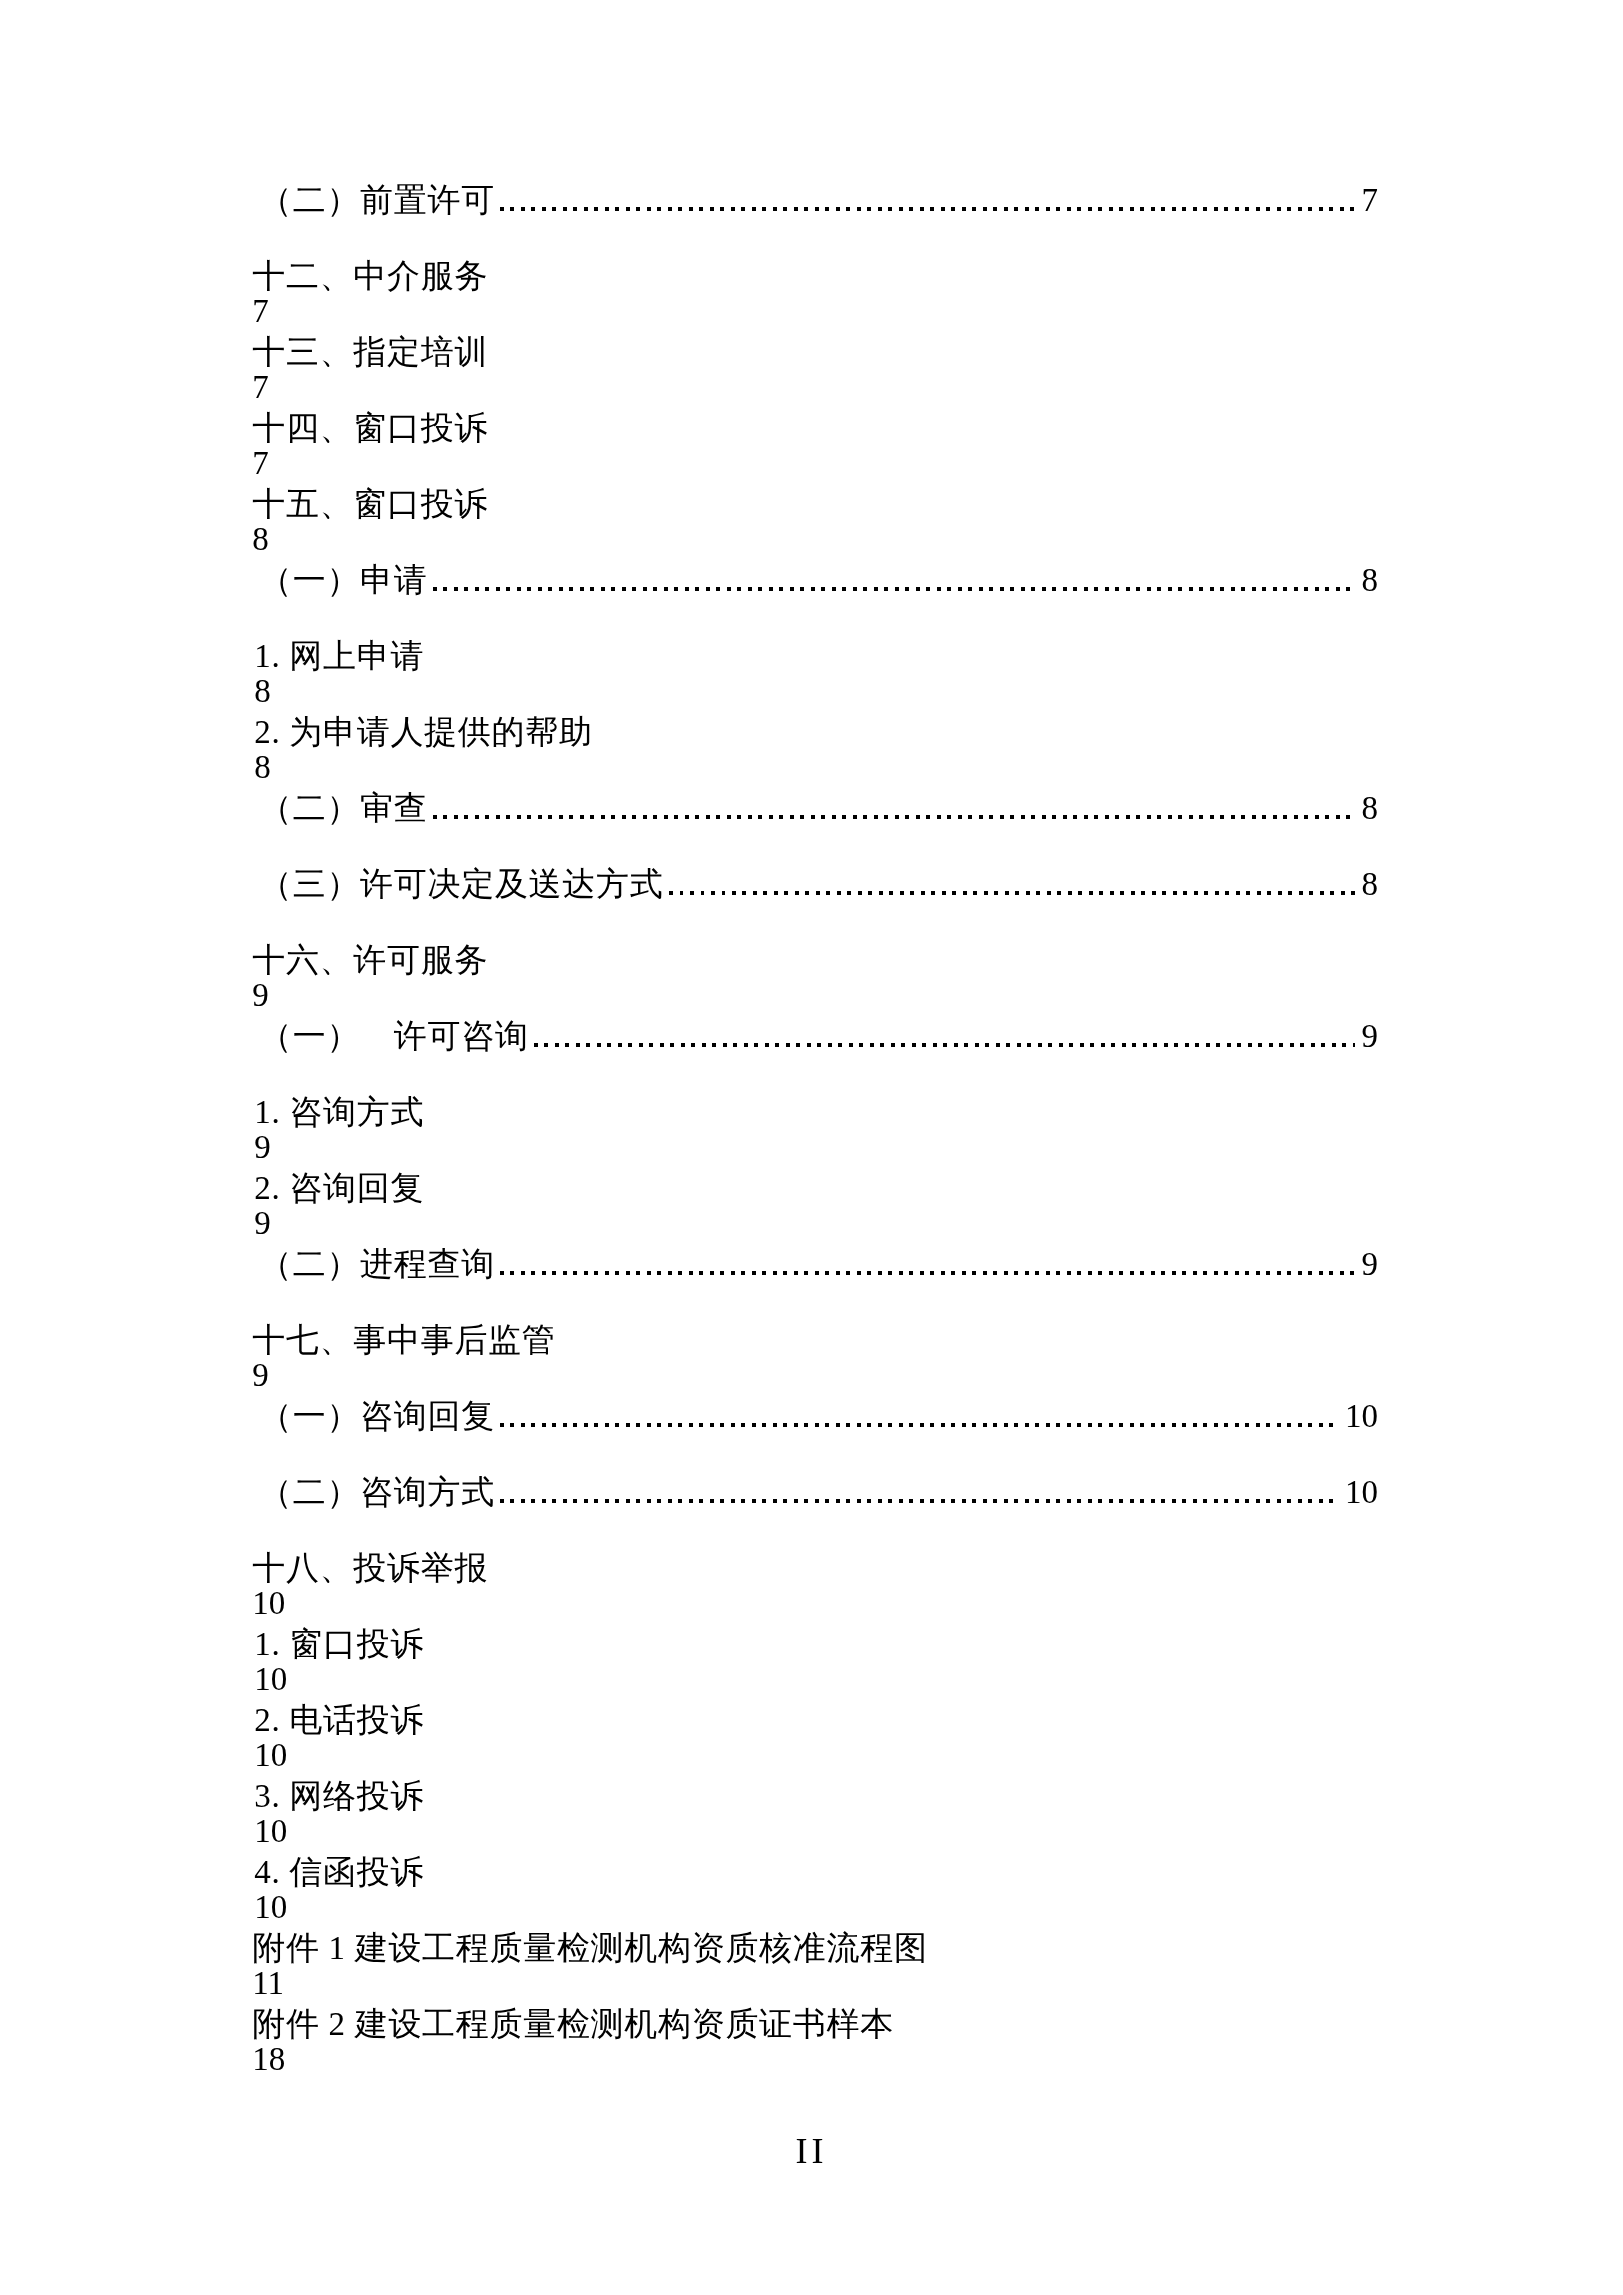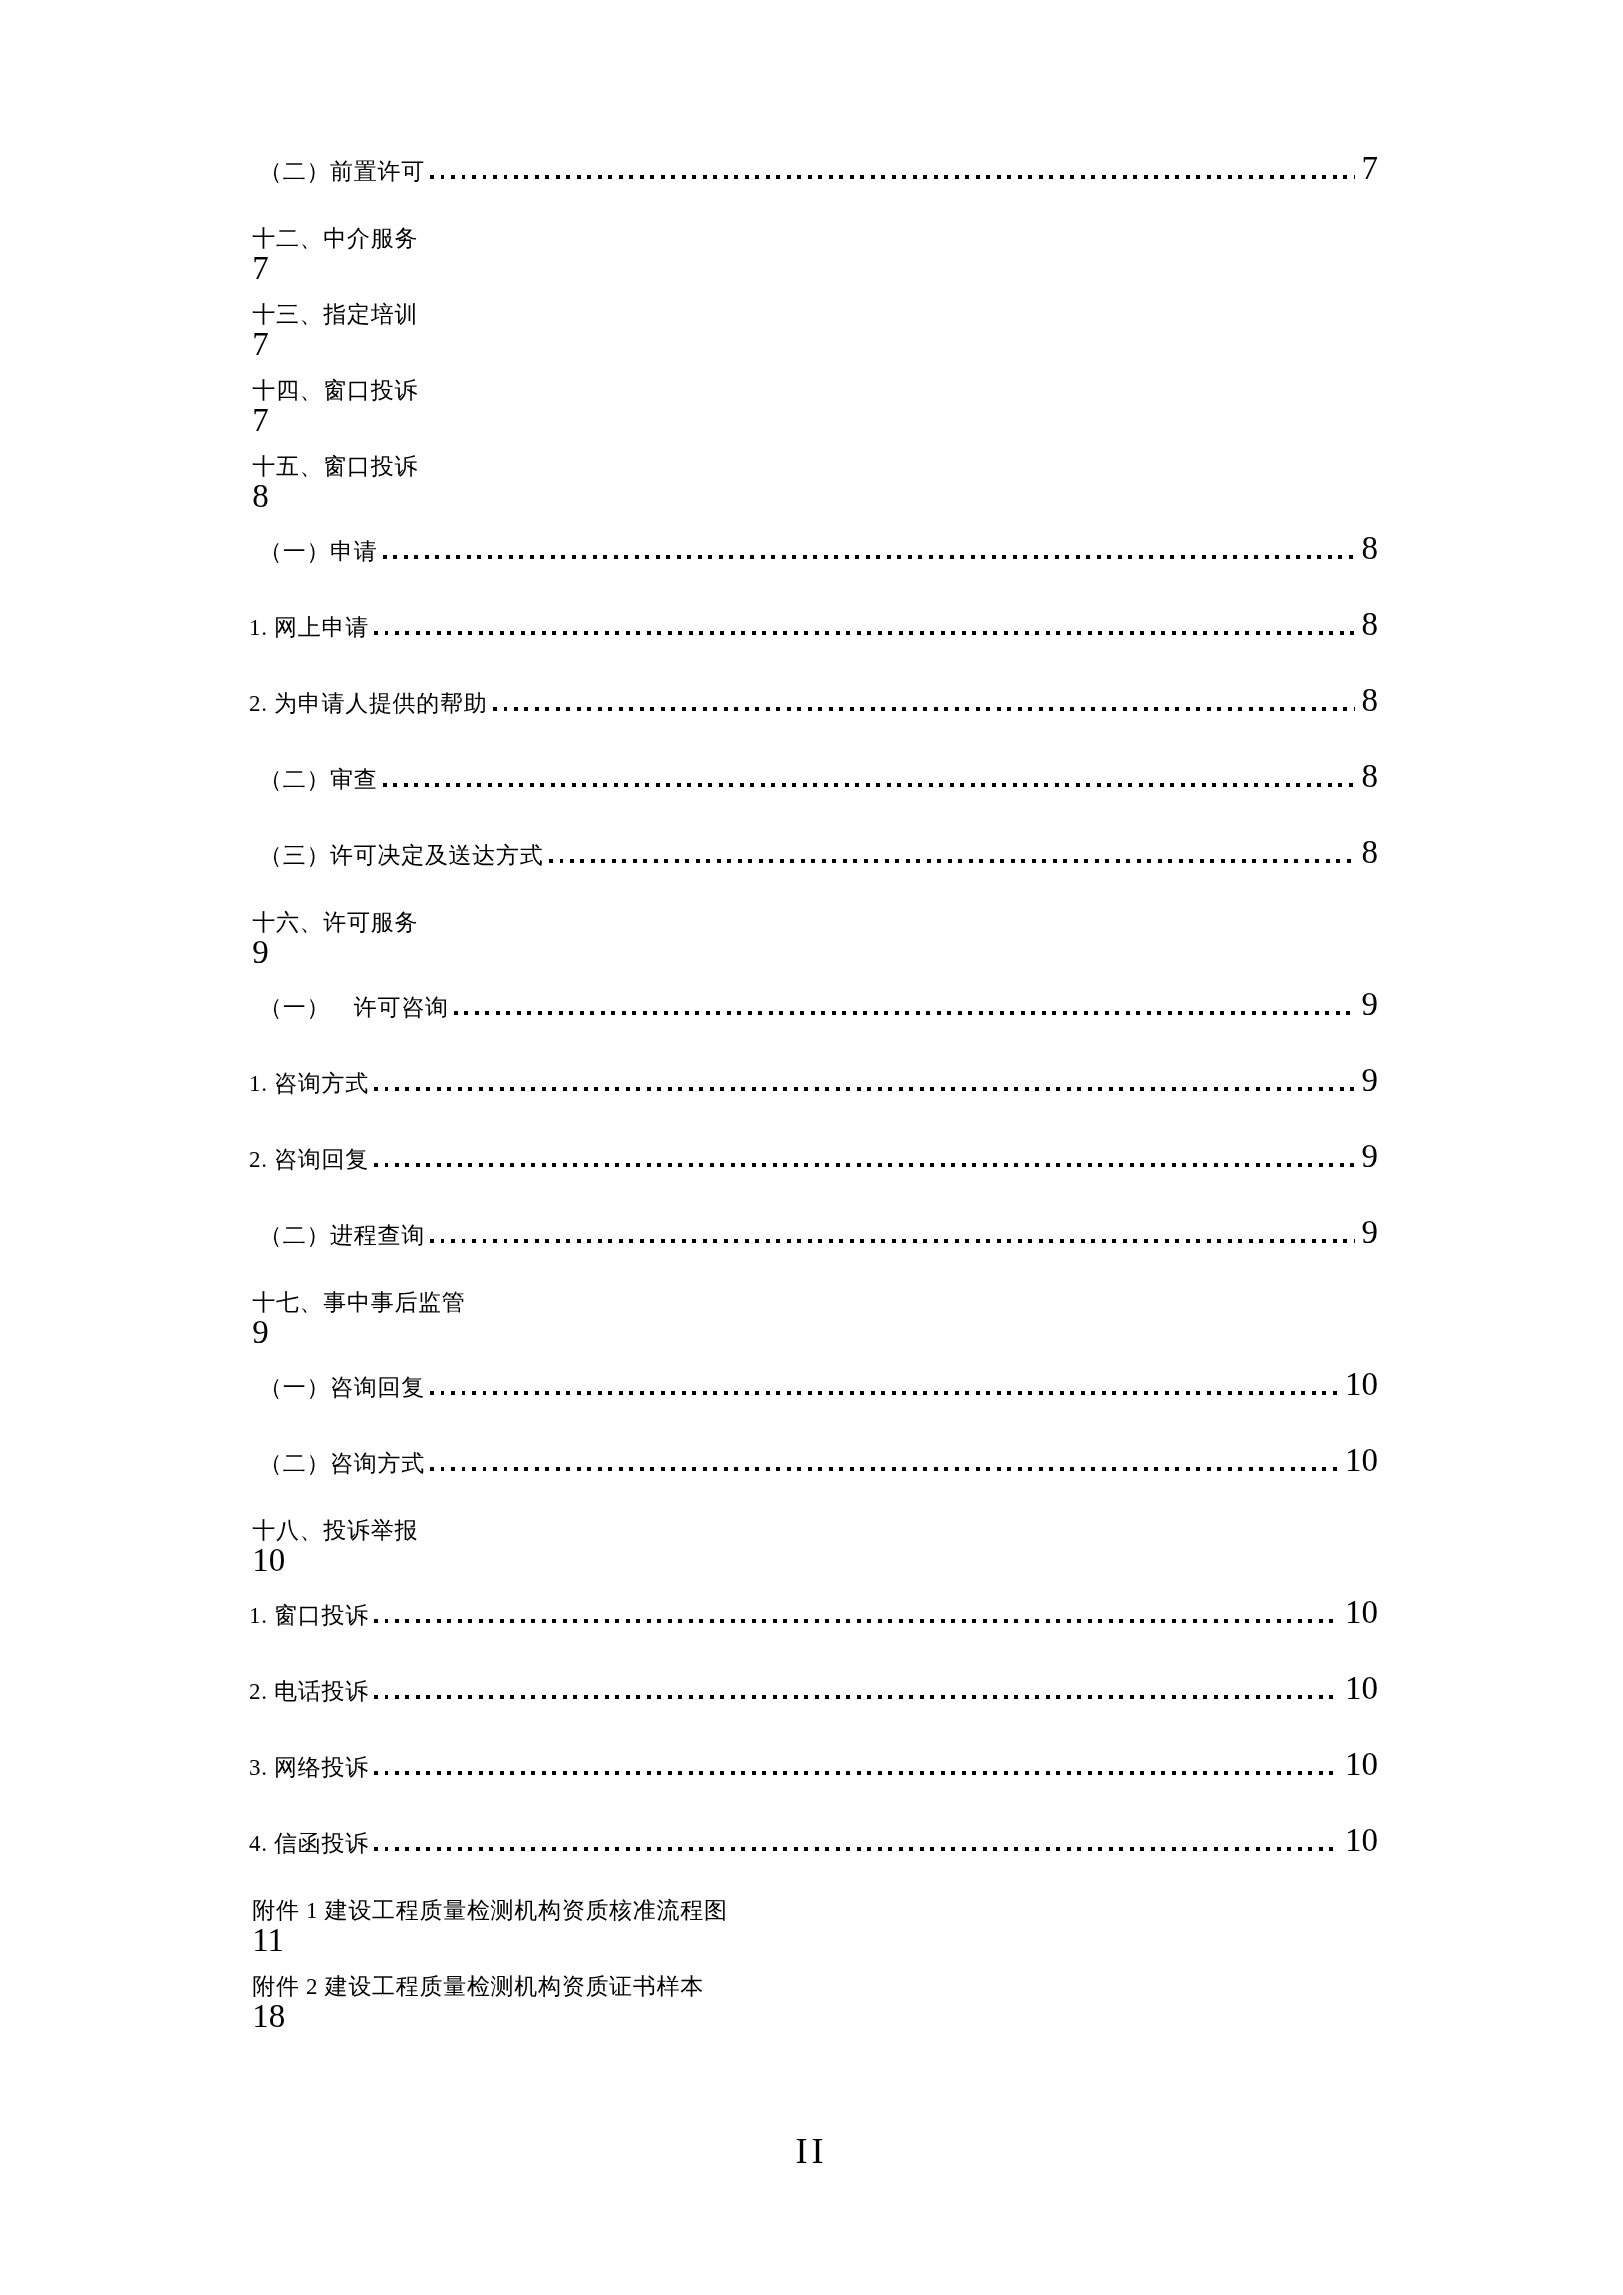--- a/index.html
+++ b/index.html
@@ -25,27 +25,28 @@
   .toc-row {
     display: flex;
     align-items: baseline;
     height: 76px;
     padding-top: 19.6px;
     padding-right: 245px;
     box-sizing: border-box;
   }
   .toc-row.lvl-chapter { padding-left: 247px; flex-direction: column; }
   .toc-row.lvl-sub     { padding-left: 259px; }
-  .toc-row.lvl-num     { padding-left: 249px; }
+  .toc-row.lvl-num     { padding-left: 249px; flex-direction: column; }
   .toc-label {
-    font-size: 23px;
+    font-size: 33px;
     line-height: 1.06;
     letter-spacing: 0.7px;
     white-space: pre;
     flex: 0 0 auto;
+    margin-top: 32px;
   }
   .dot-leader {
     flex: 1 1 auto;
     height: 3.9px;
     margin: 0 6.5px 0 5.2px;
     background-image: repeating-linear-gradient(
       to right,
       #000000 0px, #000000 3.9px,
       transparent 3.9px, transparent 10.5px
     );

